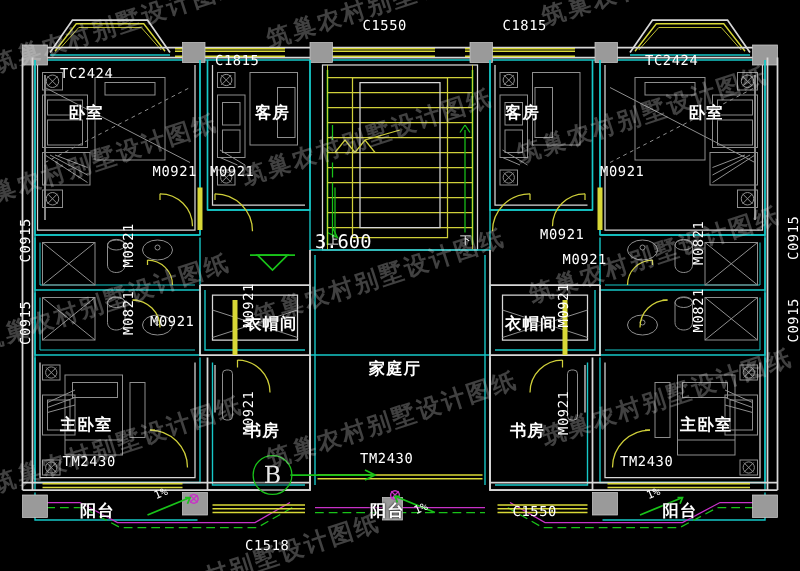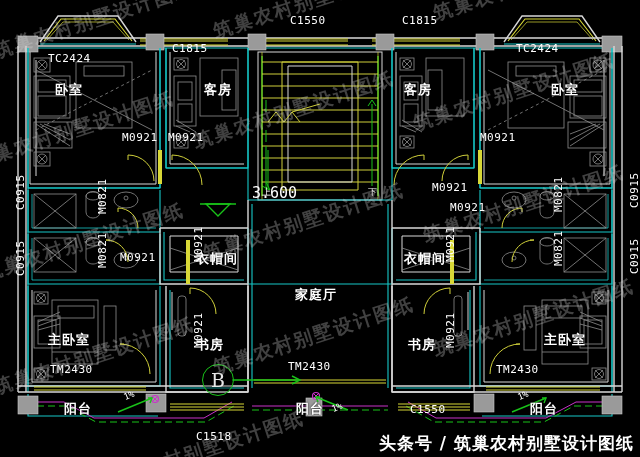--- a/index.html
+++ b/index.html
@@ -490,15 +490,14 @@
   <div class="wmtxt" style="left:410px;top:112px">筑巢农村别墅设计图纸</div>
   <div class="wmtxt" style="left:-20px;top:262px">筑巢农村别墅设计图纸</div>
   <div class="wmtxt" style="left:200px;top:242px">筑巢农村别墅设计图纸</div>
   <div class="wmtxt" style="left:420px;top:224px">筑巢农村别墅设计图纸</div>
   <div class="wmtxt" style="left:-10px;top:376px">筑巢农村别墅设计图纸</div>
   <div class="wmtxt" style="left:210px;top:356px">筑巢农村别墅设计图纸</div>
   <div class="wmtxt" style="left:430px;top:338px">筑巢农村别墅设计图纸</div>
   <div class="wmtxt" style="left:100px;top:470px">筑巢农村别墅设计图纸</div>
 </div>
 
-<div id="footer">头条号 / 筑巢农村别墅设计图纸</div>
 
 </div>
 
 </body></html>

